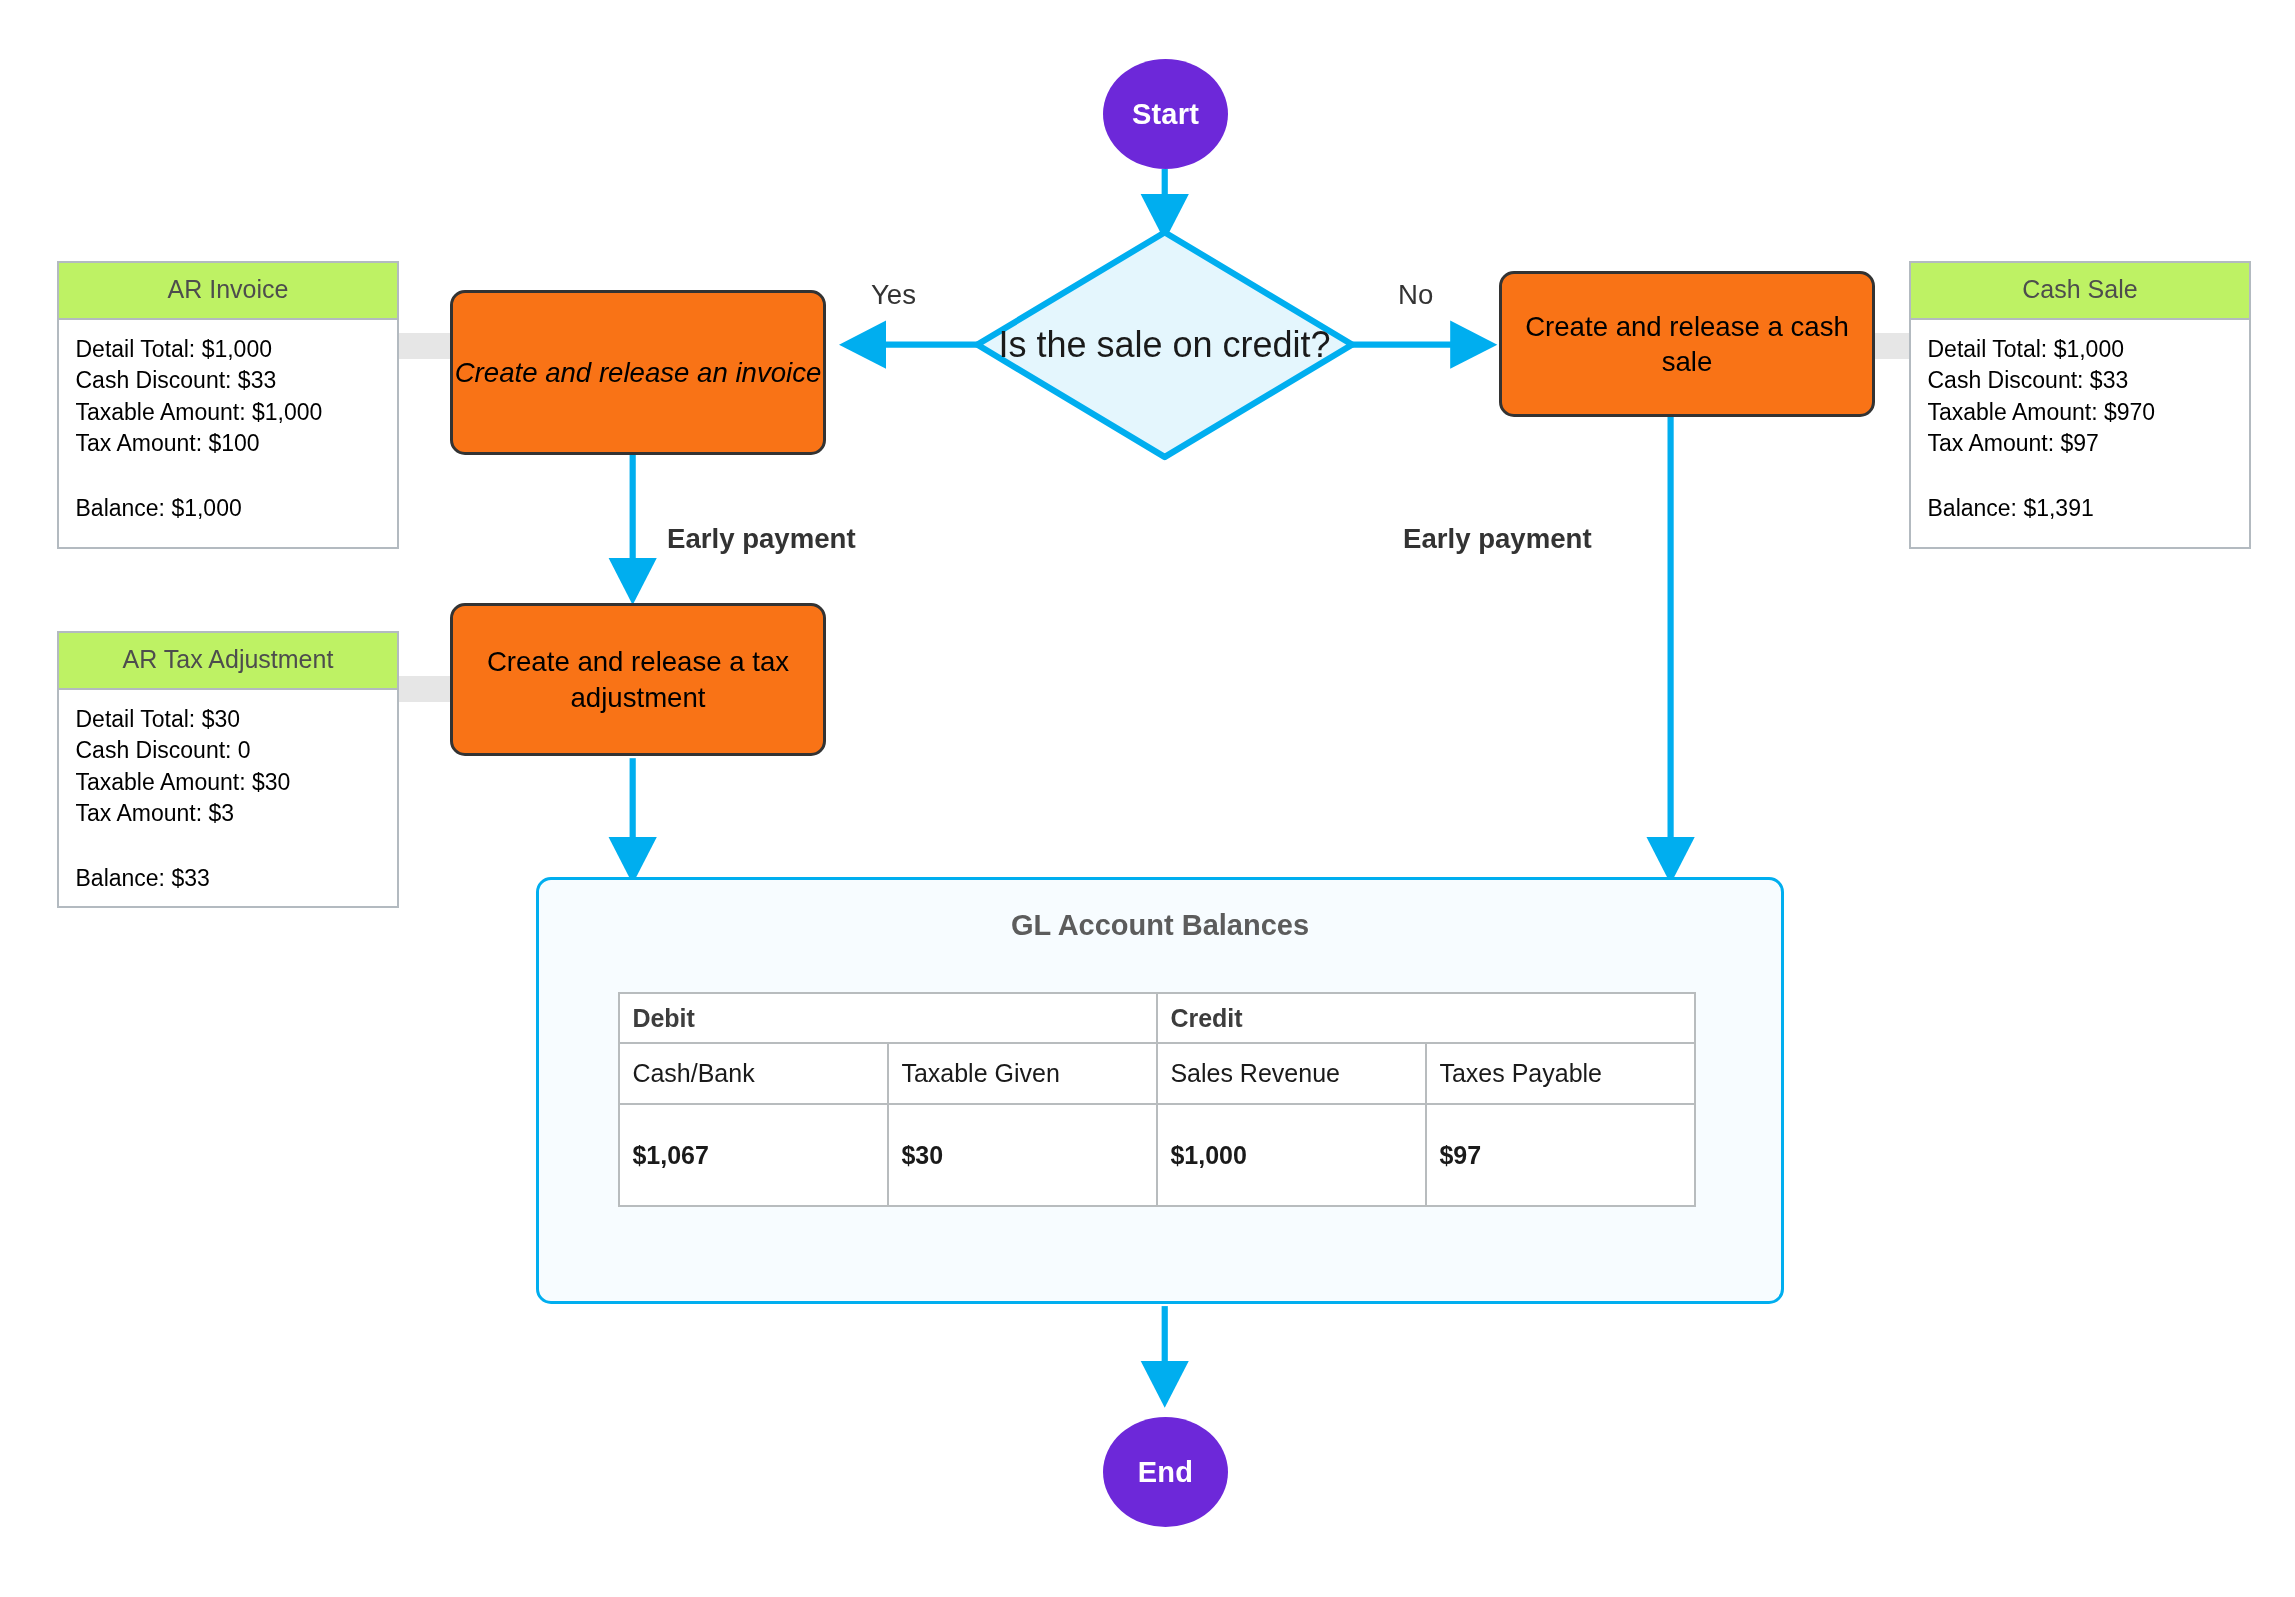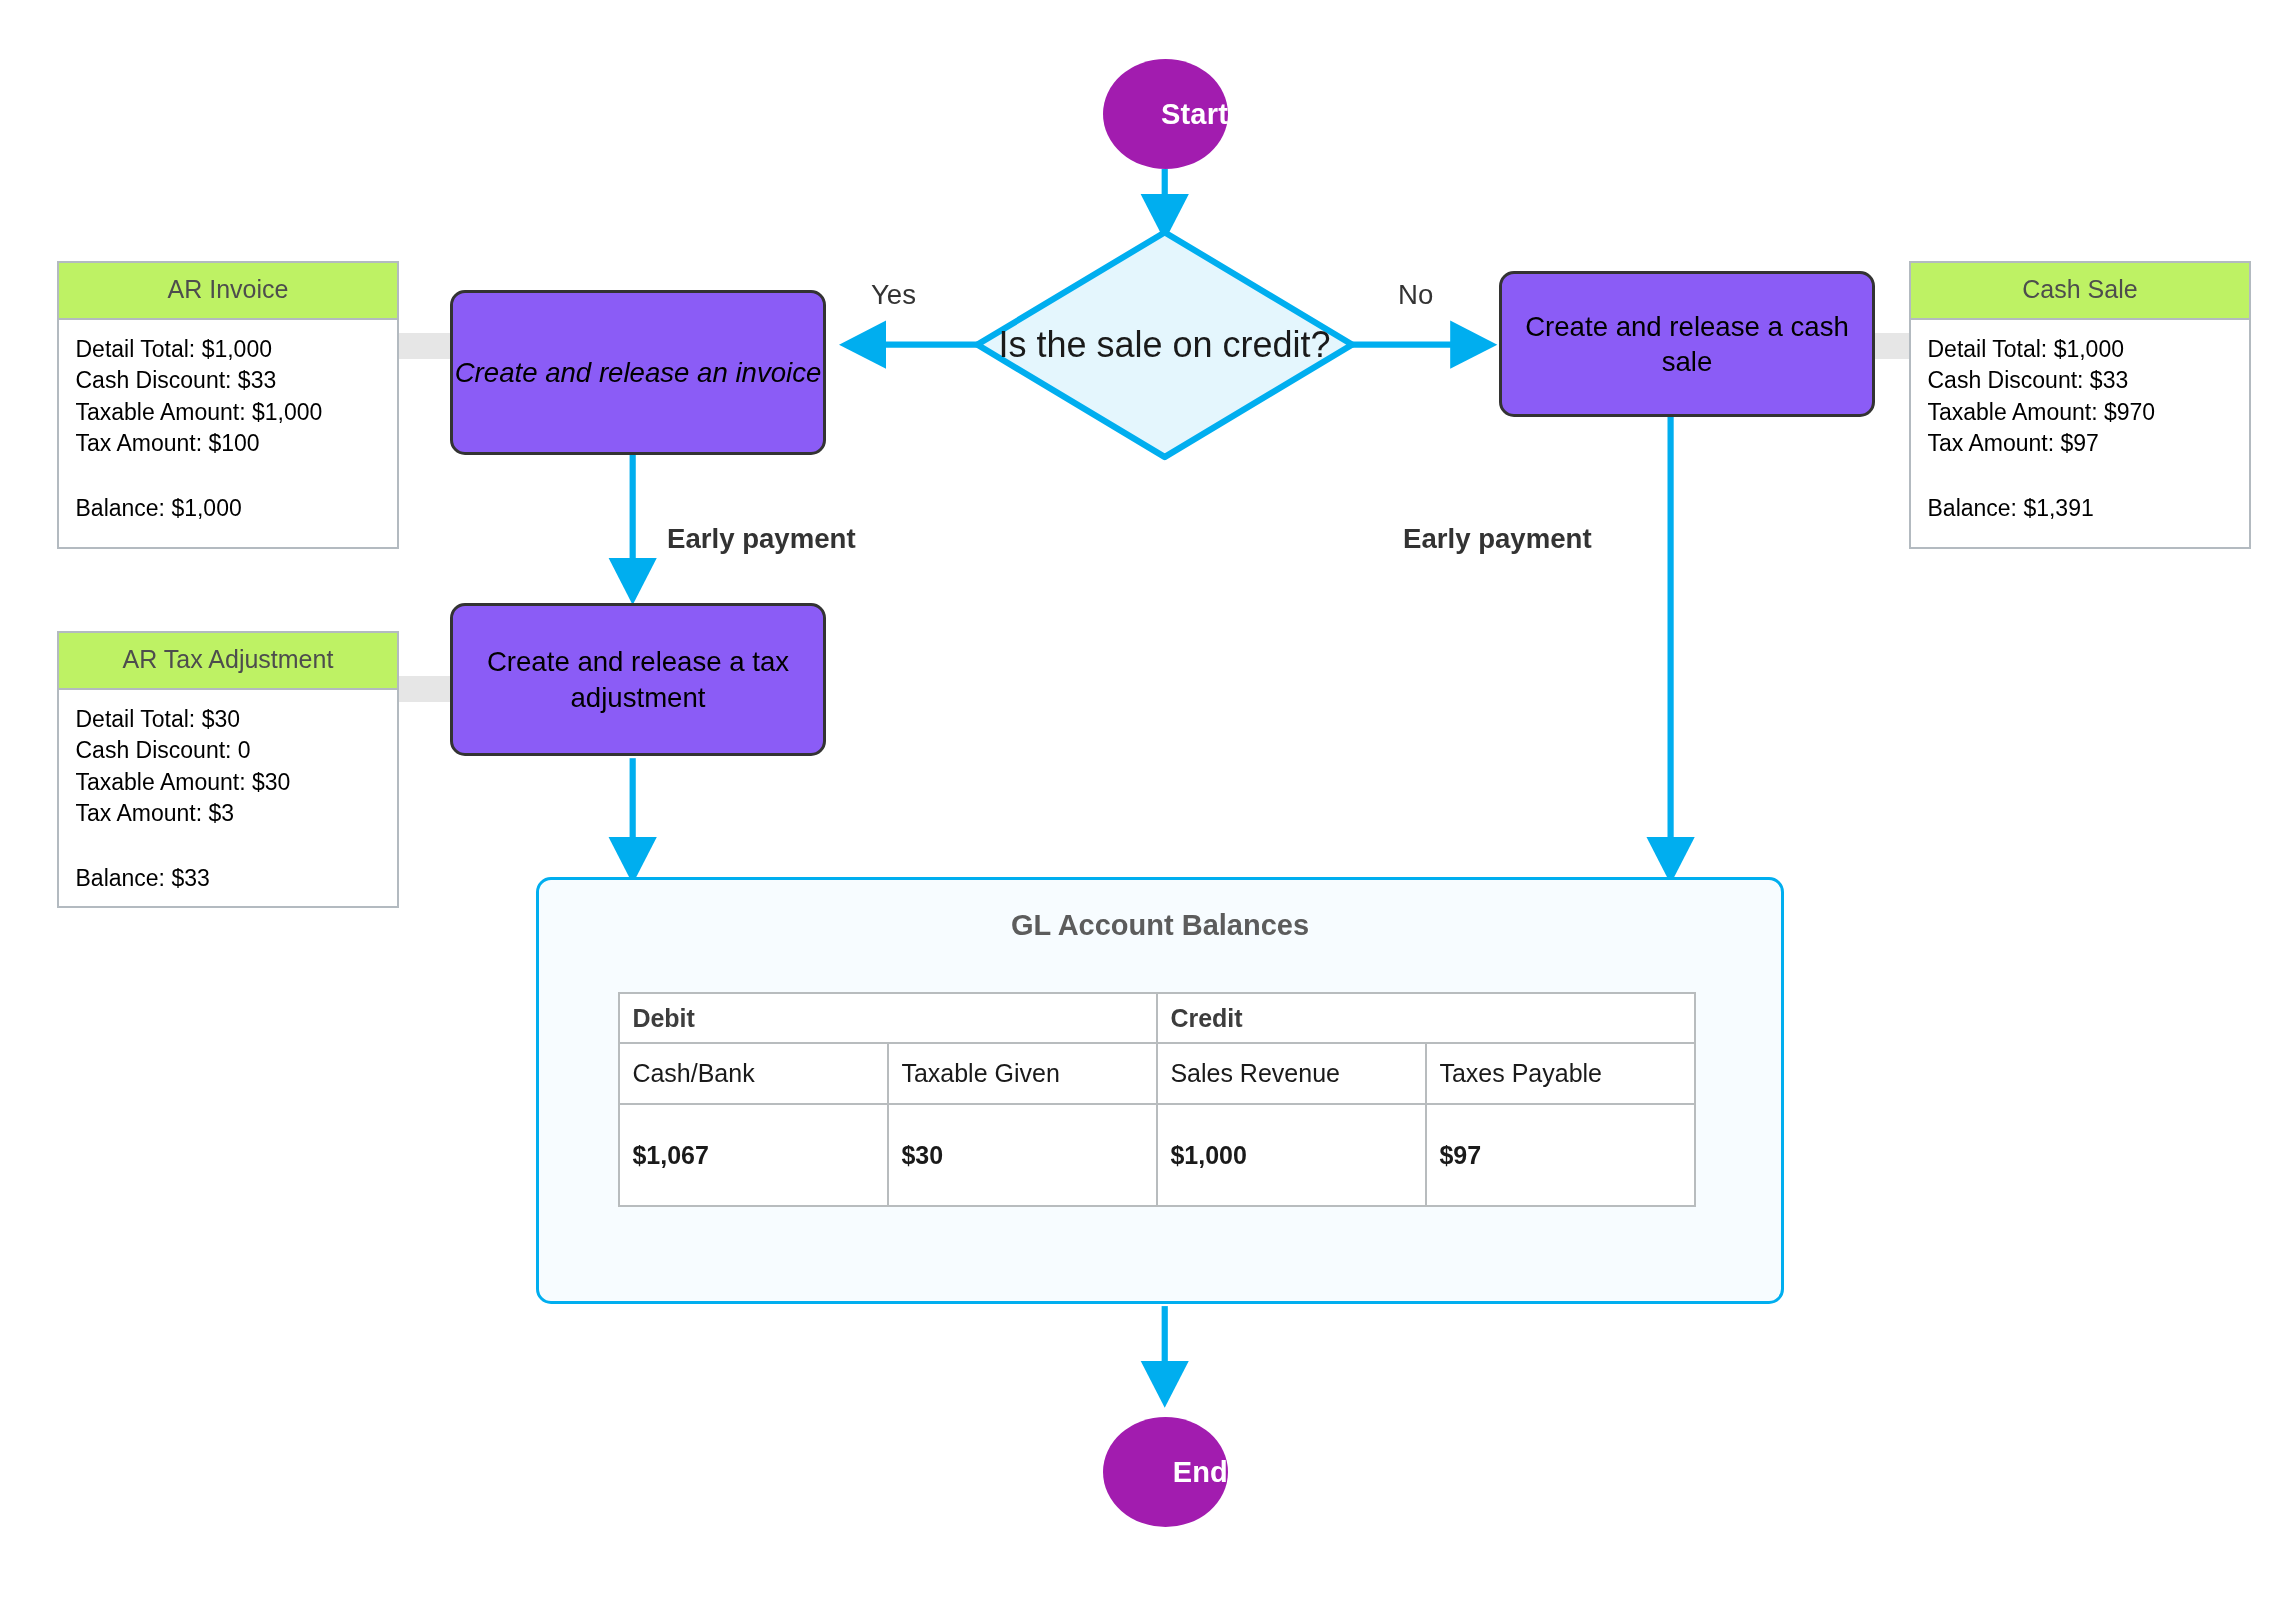--- a/index.html
+++ b/index.html
@@ -14,44 +14,44 @@
     position: relative;
     width: 2295px;
     height: 1597px;
     background: #ffffff;
     overflow: hidden;
   }
   .abs { position: absolute; }
 
   
   .terminator {
-    background: #a21caf;
+    background: #6d28d9;
     border-radius: 50%;
     display: flex;
     align-items: center;
-    justify-content: flex-end;
+    justify-content: center;
     color: #ffffff;
     font-weight: bold;
     font-size: 29px;
     letter-spacing: 0.2px;
   }
   .diamond-label {
     position: absolute;
     inset: 0;
     display: flex;
     align-items: center;
     justify-content: center;
     font-size: 36px;
     color: #1a1a1a;
     white-space: nowrap;
   }
 
   
   .process {
-    background: #8b5cf6;
+    background: #f97316;
     border: 3.4px solid #333333;
     border-radius: 15px;
     display: flex;
     align-items: center;
     justify-content: center;
     text-align: center;
     font-size: 27.6px;
     color: #000000;
     line-height: 1.28;
     box-sizing: border-box;

